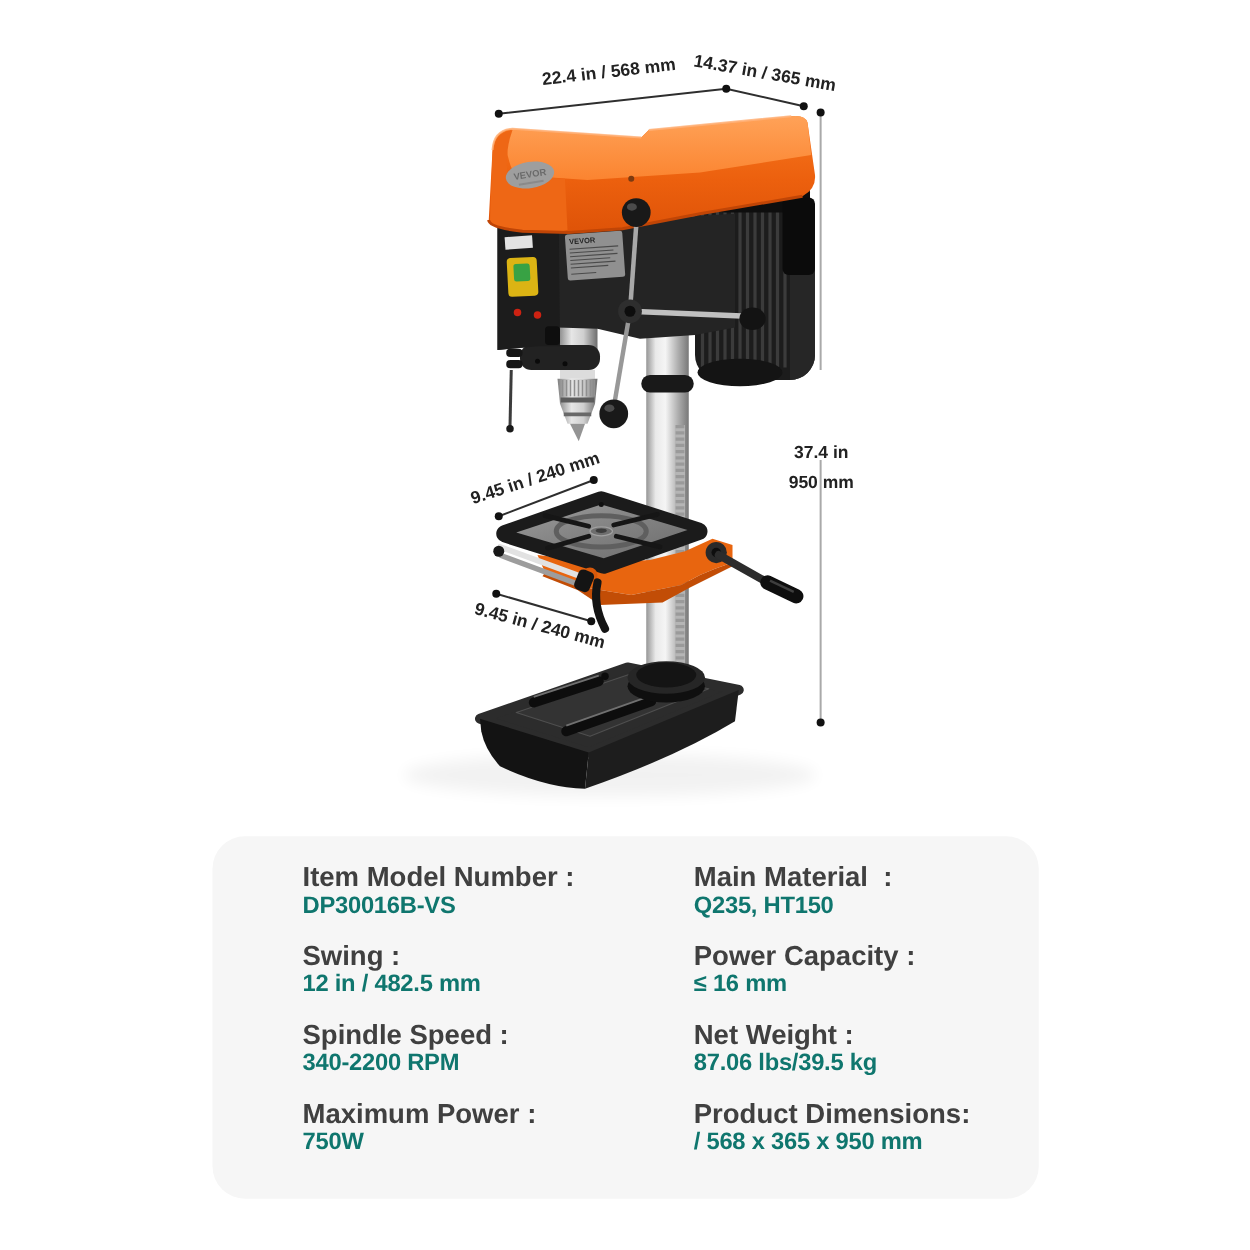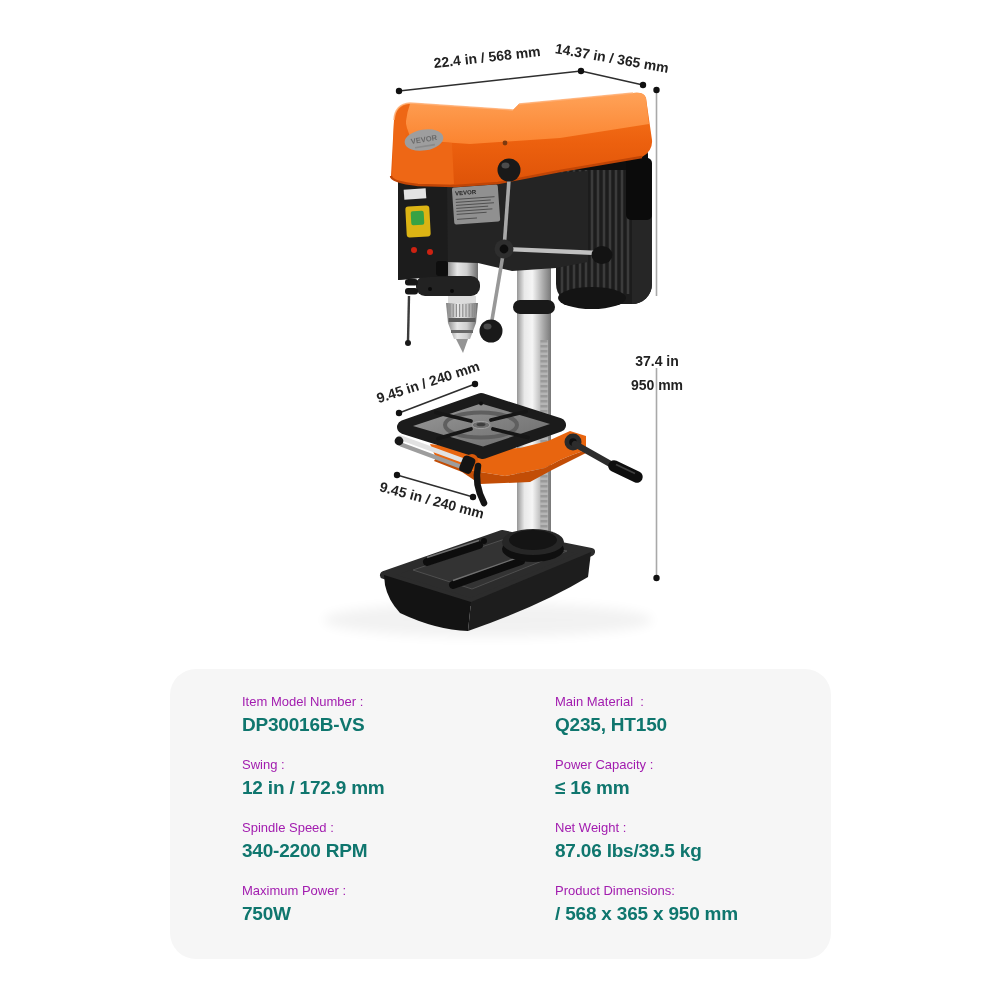--- a/index.html
+++ b/index.html
@@ -6,21 +6,21 @@
   body{width:1000px;height:1000px;background:#fff;font-family:"Liberation Sans",sans-serif;}
   #stage{position:relative;width:1000px;height:1000px;background:#fff;overflow:hidden;}
   #art{position:absolute;left:0;top:0;}
   .dim{position:absolute;font-size:14px;font-weight:700;color:#222;white-space:nowrap;transform-origin:50% 50%;}
   .dim.center{text-align:center;line-height:24px;}
   .panel{position:absolute;left:170px;top:669px;width:661px;height:290px;background:#f6f6f6;border-radius:26px;}
   .col{position:absolute;top:21px;}
   .col.l{left:72px;}
   .col.r{left:366px;margin-left:19px;}
   .row{margin-bottom:17px;}
-  .lab{font-size:13px;line-height:23px;color:#a21caf;white-space:pre-wrap;}
+  .lab{font-size:22px;line-height:23px;color:#404040;white-space:pre-wrap;font-weight:bold;}
   .val{font-size:19px;line-height:23px;color:#0f766e;font-weight:700;letter-spacing:-0.2px;}
 </style>
 </head>
 <body>
 
 <div id="stage">
   <svg id="art" width="1000" height="1000" viewBox="0 0 1000 1000">
     <defs>
       <linearGradient id="gcol" x1="0" x2="1" y1="0" y2="0">
         <stop offset="0" stop-color="#969696"></stop>
@@ -239,21 +239,21 @@
   <div class="dim" style="left:432px;top:500px;transform:translate(-50%,-50%) rotate(15deg);">9.45 in / 240 mm</div>
 
   <div class="panel">
     <div class="col l">
       <div class="row">
         <div class="lab">Item Model Number :</div>
         <div class="val">DP30016B-VS</div>
       </div>
       <div class="row">
         <div class="lab">Swing :</div>
-        <div class="val">12 in / 172.9 mm</div>
+        <div class="val">12 in / 482.5 mm</div>
       </div>
       <div class="row">
         <div class="lab">Spindle Speed :</div>
         <div class="val">340-2200 RPM</div>
       </div>
       <div class="row">
         <div class="lab">Maximum Power :</div>
         <div class="val">750W</div>
       </div>
     </div>

